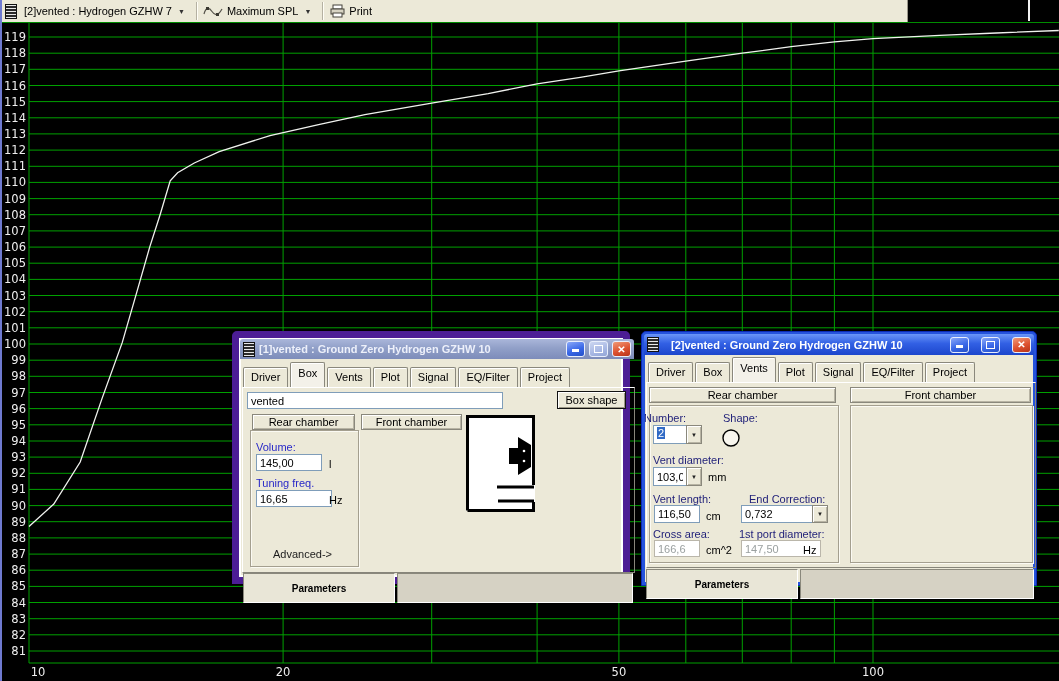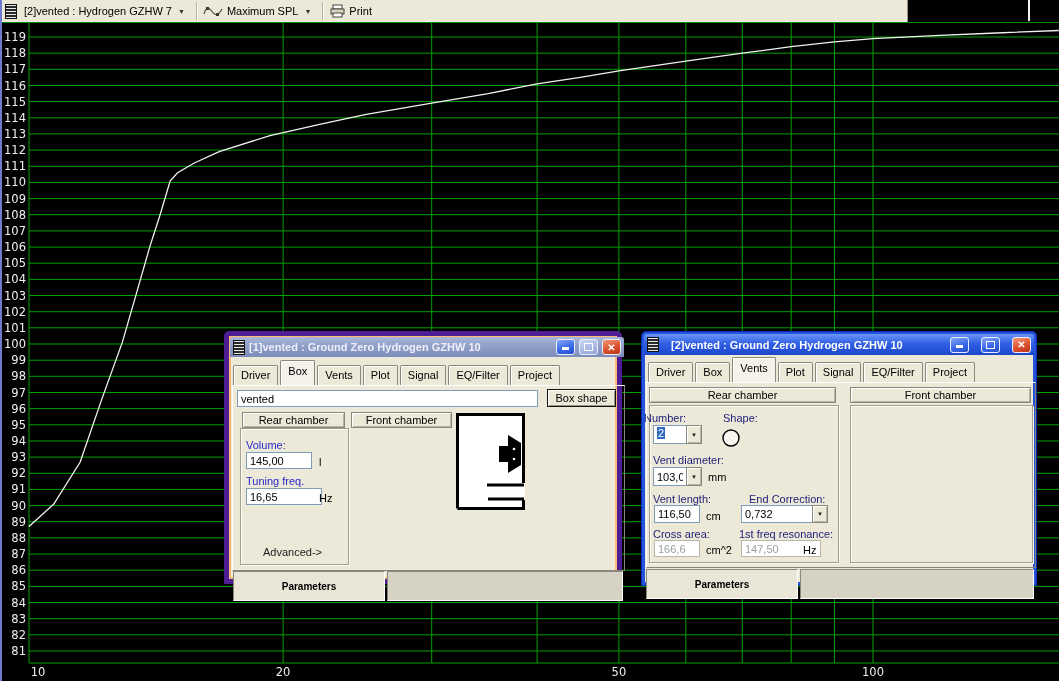--- a/index.html
+++ b/index.html
@@ -186,21 +186,21 @@
       <rect x="2" y="5" width="13" height="5" fill="#d8d4c4" stroke="#44423a" stroke-width="1"></rect>
       <rect x="4" y="9" width="9" height="4" fill="#fff" stroke="#44423a" stroke-width="1"></rect>
     </svg>
     <span>Print</span>
   </div>
   <div id="toolbar-black"></div>
   <div id="grip-line"></div>
   <div id="chart-topline"></div>
   <div id="left-strip"></div>
 
-  <div class="win" style="left:224px;top:331px;width:398px;height:253px;background:#fdba74;border:5px solid #4c1d95;box-sizing:border-box;">
+  <div class="win" style="left:232px;top:331px;width:398px;height:253px;background:#ffffff;border:7px solid #4c1d95;box-sizing:border-box;">
     <div class="winbg" style="left:2px;top:21px;right:2px;bottom:2px;"></div>
 
     <div class="titlebar tb-inactive" style="left:1px;top:1px;width:394px;height:20px;">
       <span class="docicon"></span>
       <span class="ttext">[1]vented : Ground Zero Hydrogen GZHW 10</span>
       <span class="cbtn cbtn-blue" style="align-items:flex-start;">
           <span class="minbar"></span>
         </span>
       <span class="cbtn cbtn-pale">
           <span class="maxsq"></span>
@@ -212,21 +212,21 @@
       <div class="tab">Driver</div>
       <div class="tab active">Box</div>
       <div class="tab">Vents</div>
       <div class="tab">Plot</div>
       <div class="tab">Signal</div>
       <div class="tab">EQ/Filter</div>
       <div class="tab">Project</div>
     </div>
     <div class="tpanel" style="left:3px;top:49px;width:391px;height:184px;"></div>
 
-    <input class="tbx" style="left: 8px; top: 54px; width: 301px; height: 17px;" value="vented">
+    <input class="tbx" style="left: 8px; top: 54px; width: 256px; height: 17px;" value="vented">
     <div class="btnblack" style="left:318px;top:53px;width:69px;height:18px;line-height:16px;">Box shape</div>
 
     <div class="btn3d" style="left:13px;top:76px;width:103px;height:16px;line-height:14px;">Rear chamber</div>
     <div class="btn3d" style="left:122px;top:76px;width:101px;height:16px;line-height:14px;">Front chamber</div>
 
     <div class="gbox" style="left:11px;top:92px;width:107px;height:135px;"></div>
     <span class="lbl lbl-blue" style="left:17px;top:103px;">Volume:</span>
     <input class="tbx" style="left: 17px; top: 116px; width: 66px; height: 17px;" value="145,00">
     <span class="unit" style="left:90px;top:120px;">l</span>
     <span class="lbl lbl-blue" style="left:17px;top:139px;">Tuning freq.</span>
@@ -297,21 +297,21 @@
     <span class="lbl lbl-navy" style="left:11px;top:161px;">Vent length:</span>
     <input class="tbx" style="left: 12px; top: 173px; width: 46px; height: 18px;" value="116,50">
     <span class="unit" style="left:64px;top:178px;">cm</span>
     <span class="lbl lbl-navy" style="left:107px;top:161px;">End Correction:</span>
     <input class="tbx" style="left: 99px; top: 173px; width: 72px; height: 18px;" value="0,732">
     <div class="ddbtn" style="left:170px;top:173px;width:16px;height:18px;">▼</div>
 
     <span class="lbl lbl-navy" style="left:11px;top:196px;">Cross area:</span>
     <input class="tbx dis" style="left: 12px; top: 208px; width: 46px; height: 17px;" value="166,6">
     <span class="unit" style="left:64px;top:212px;">cm^2</span>
-    <span class="lbl lbl-navy" style="left:97px;top:196px;">1st freq resonance:</span>
+    <span class="lbl lbl-navy" style="left:97px;top:196px;">1st port diameter:</span>
     <input class="tbx dis" style="left: 99px; top: 208px; width: 80px; height: 17px;" value="147,50">
     <span class="unit" style="left:161px;top:212px;">Hz</span>
 
     <div class="statusp sp1" style="left:4px;top:237px;width:152px;">Parameters</div>
     <div class="statusp sp2" style="left:158px;top:237px;width:234px;"></div>
   </div>
 
 </div>
 
 </body></html>

